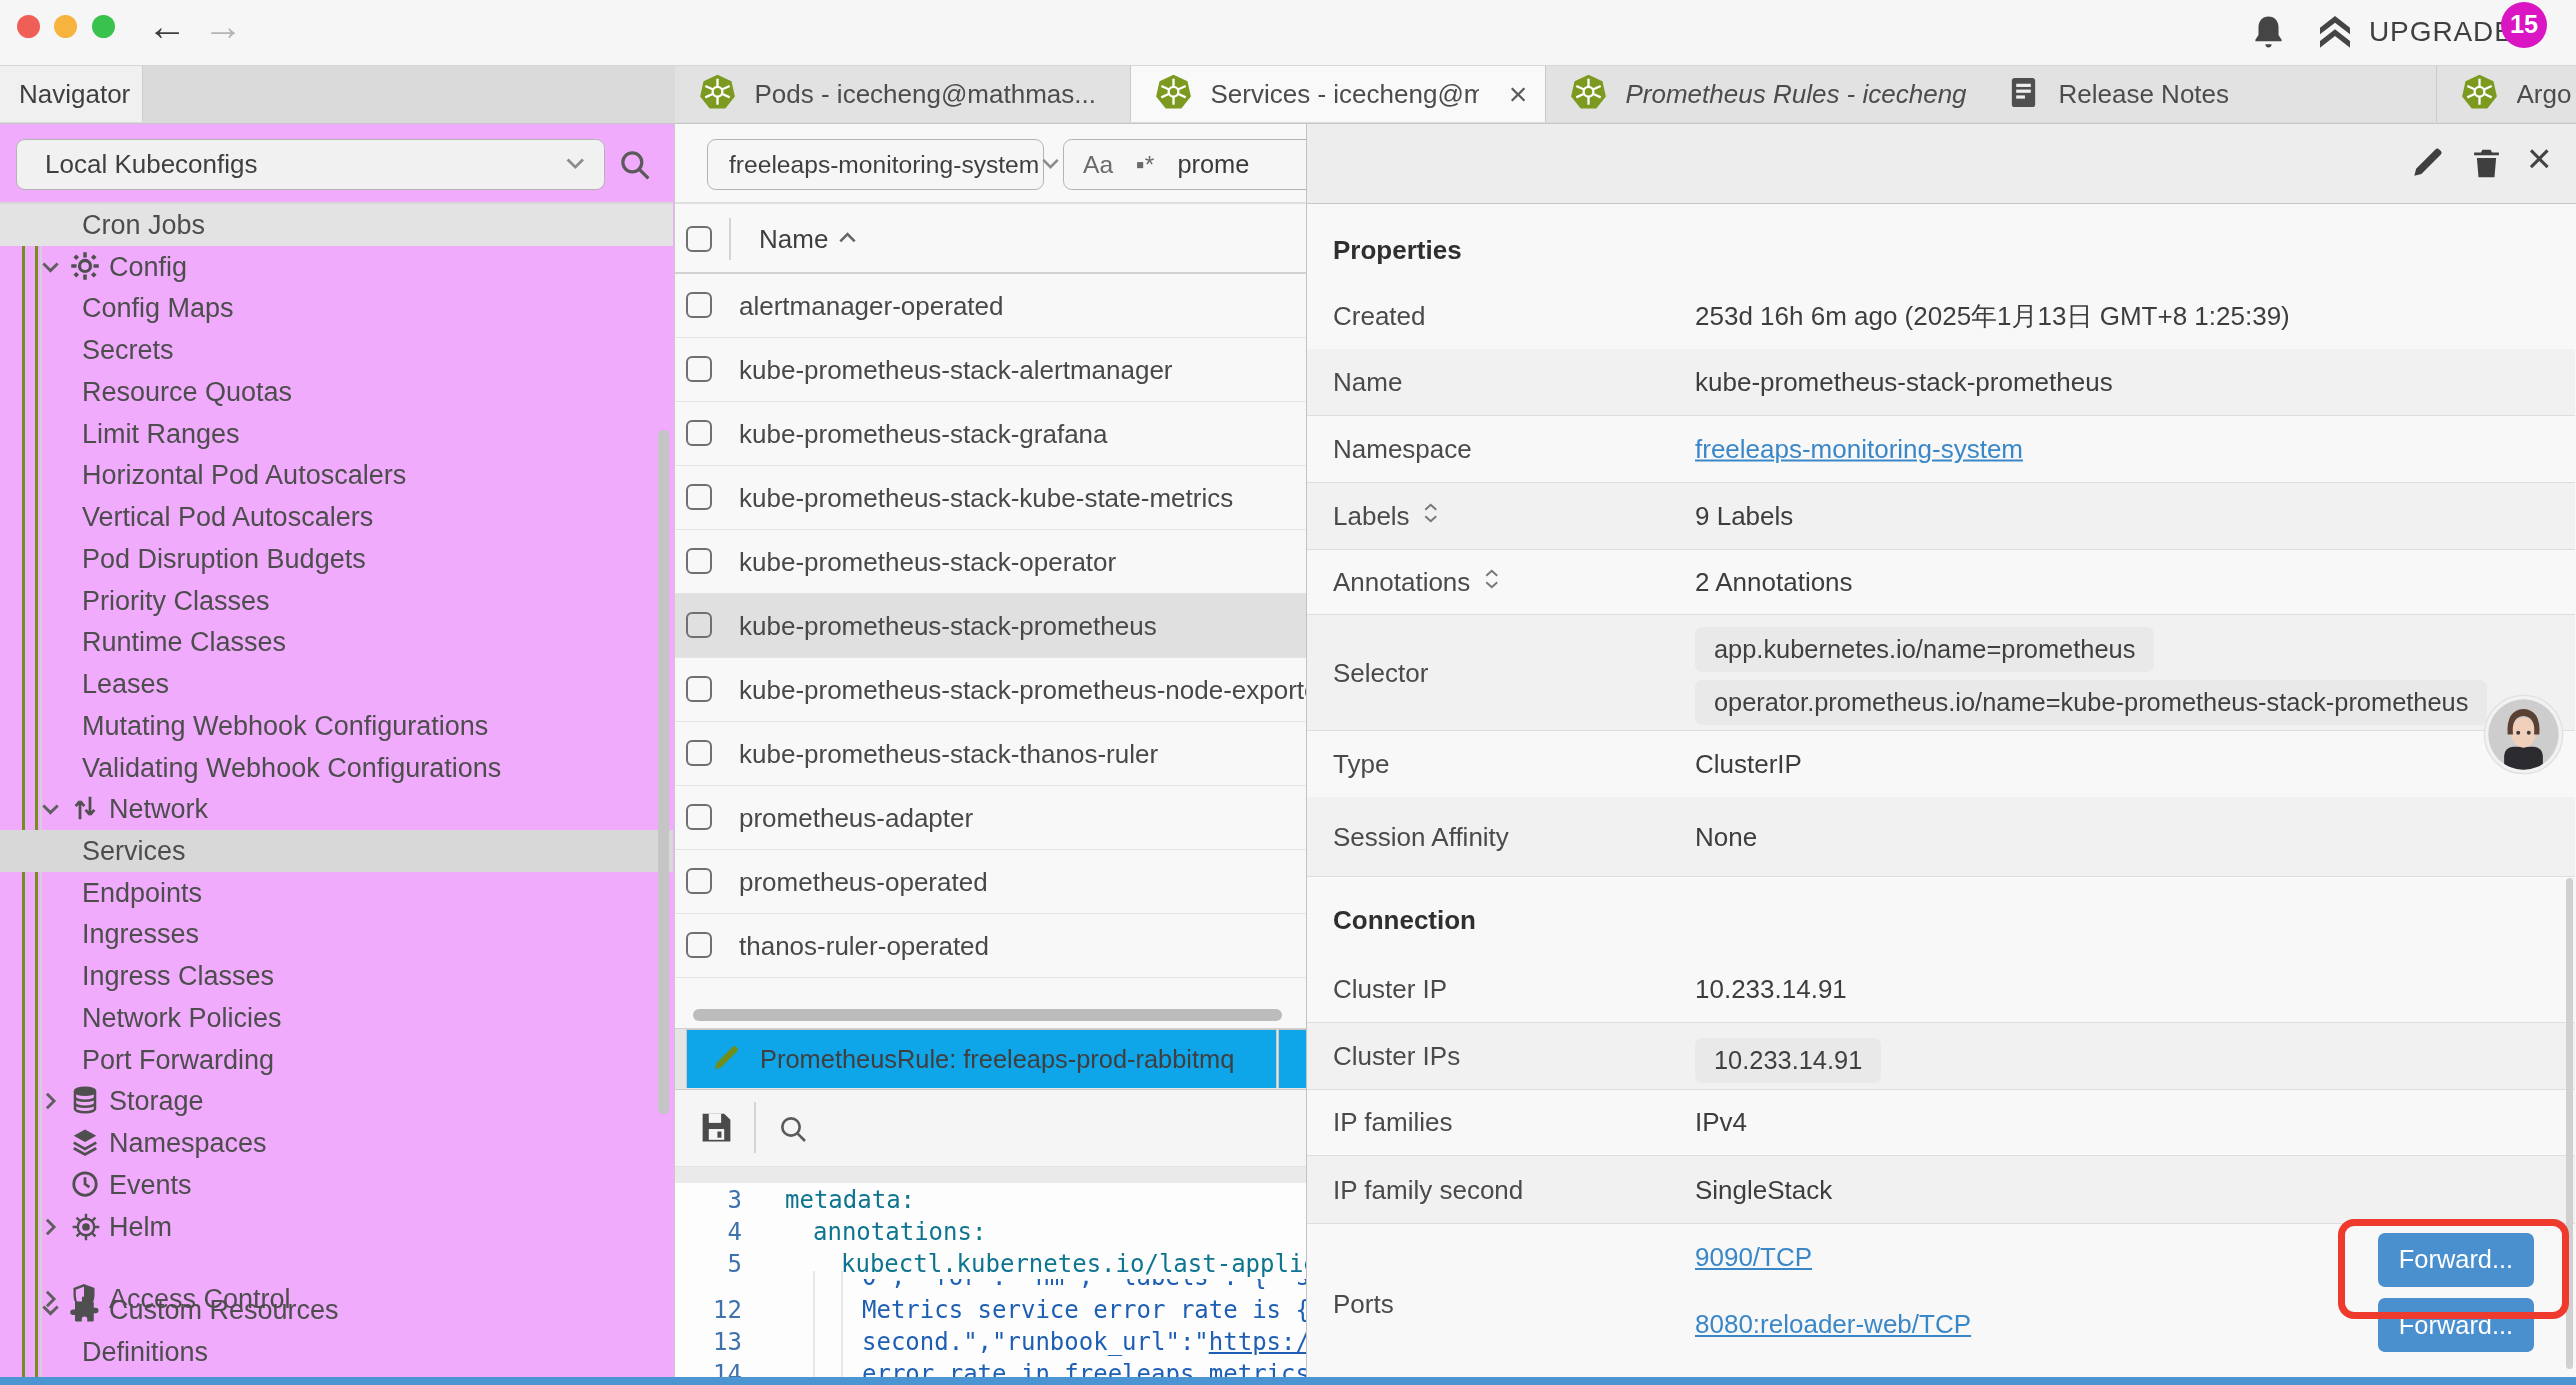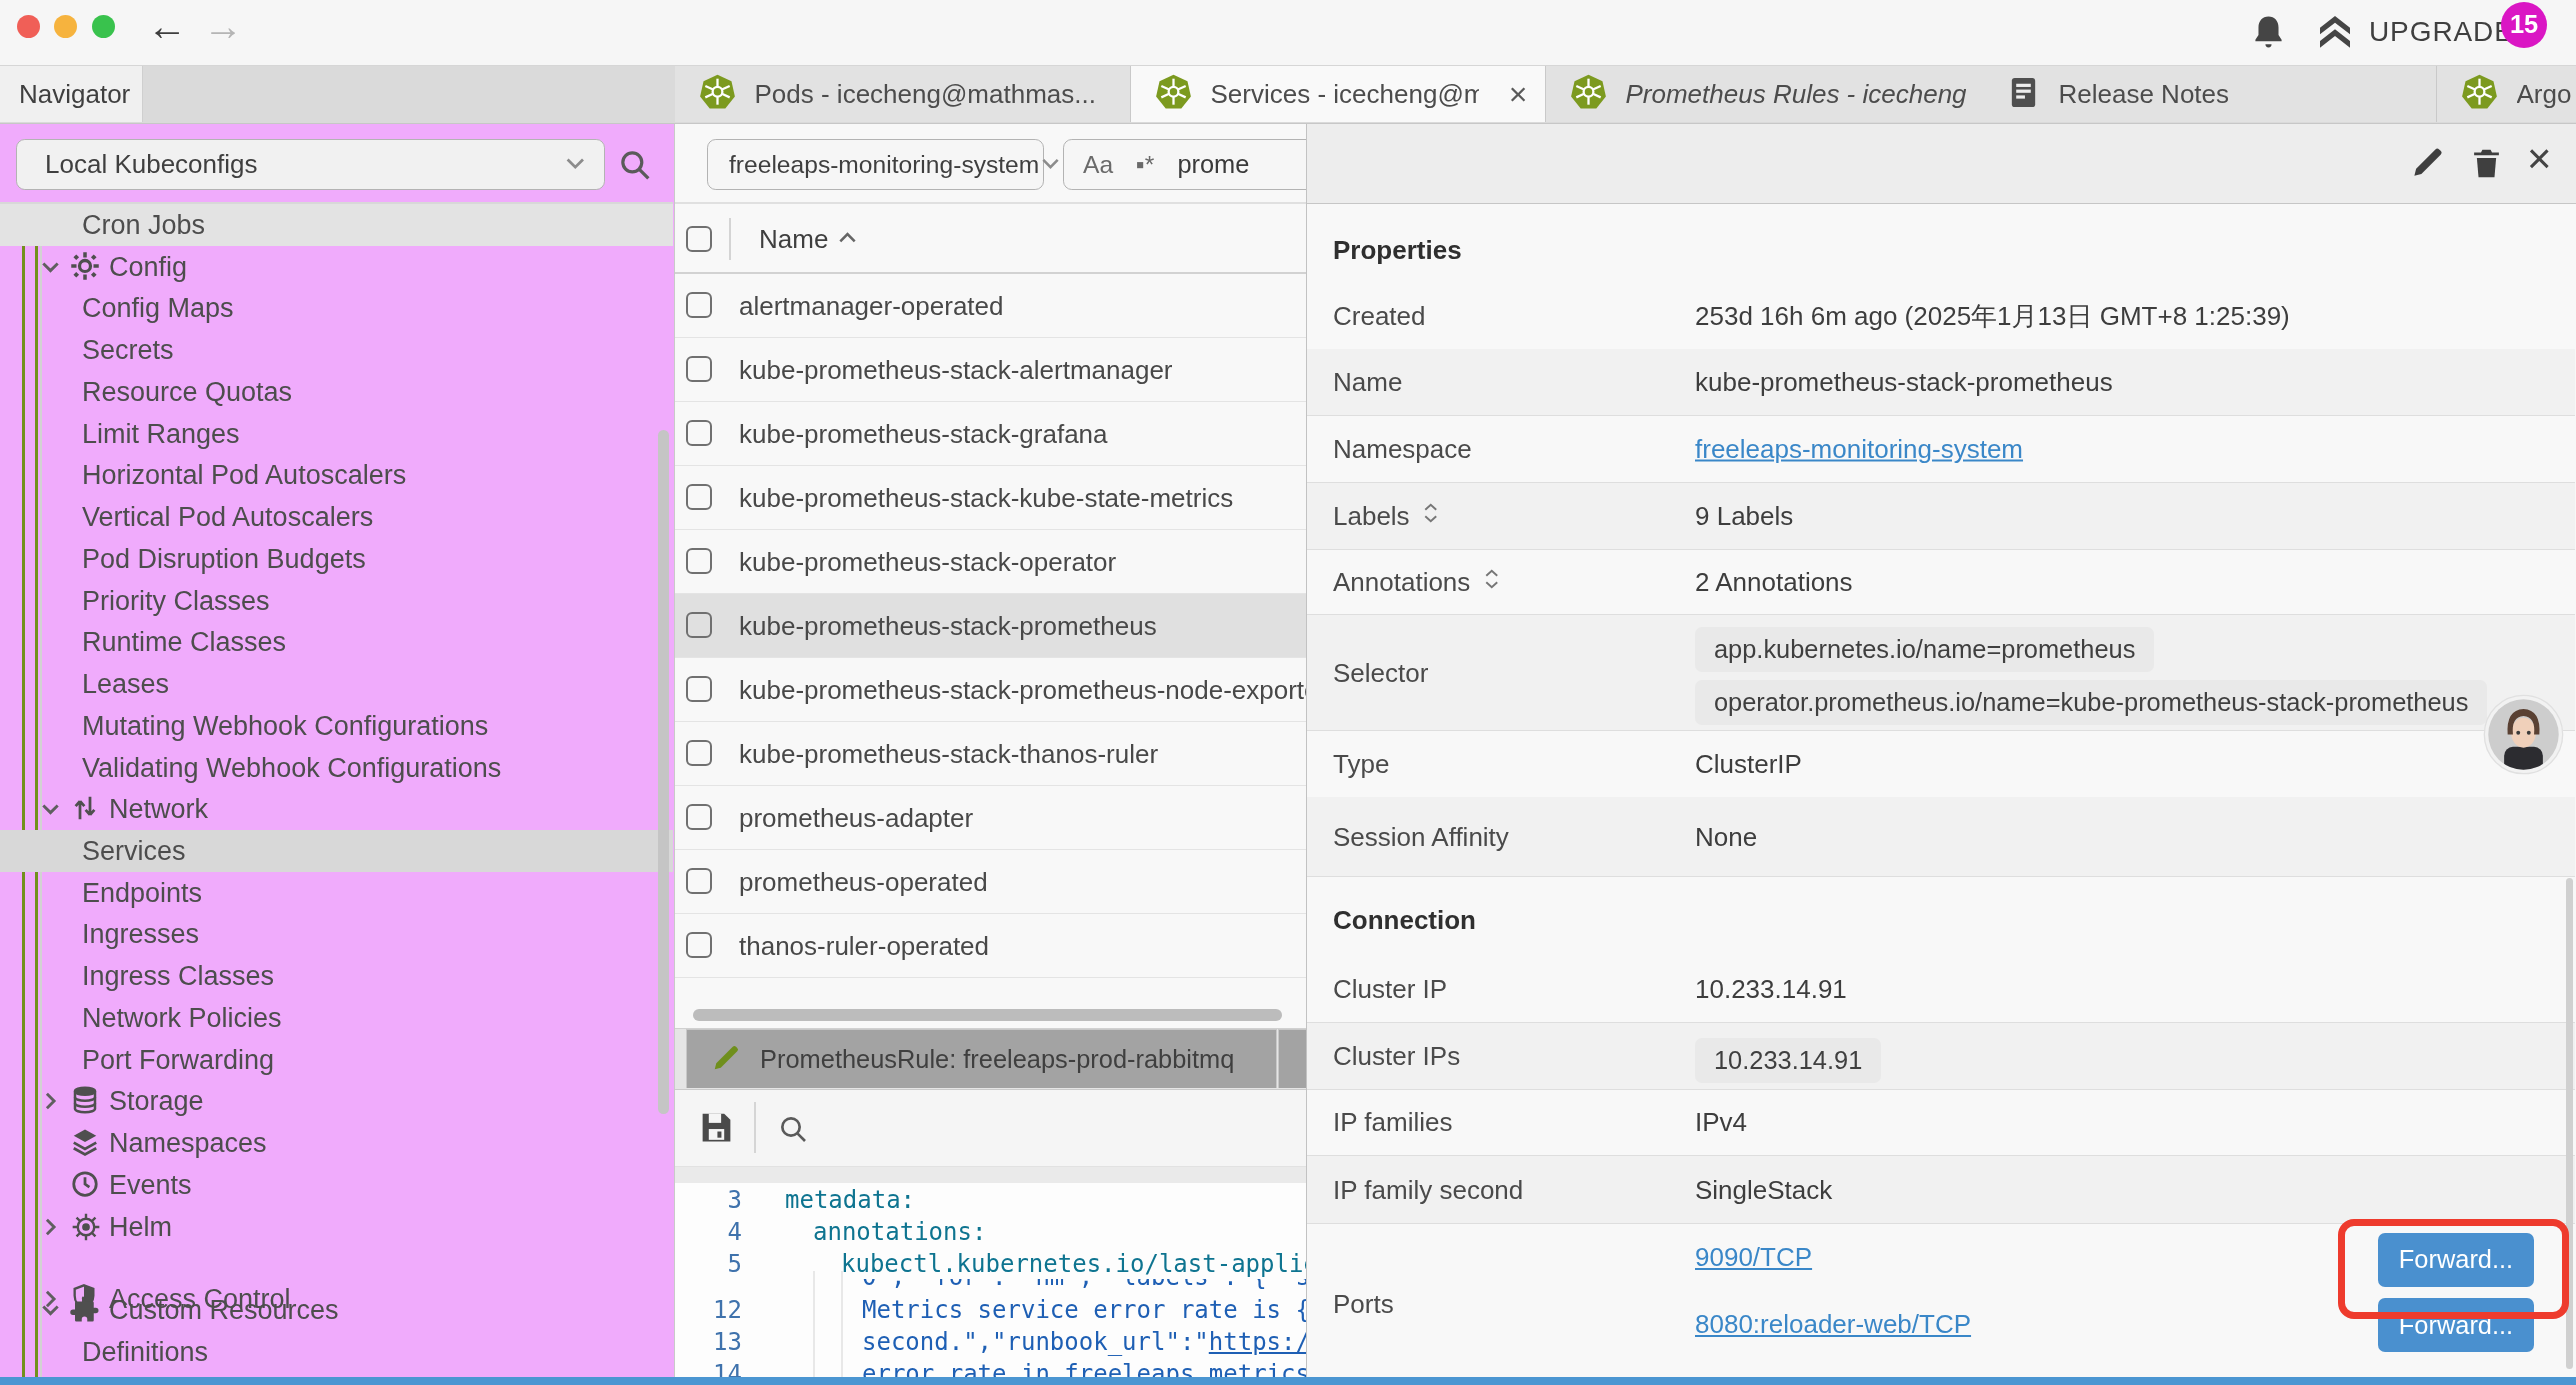--- a/index.html
+++ b/index.html
@@ -60,21 +60,21 @@
   #tbl-header .colsep{position:absolute;left:54px;top:14px;width:1.8px;height:42px;background:#d4d4d4;}
   #tbl-header .sort{position:absolute;left:161px;top:23px;}
   #tbl-header .hborder{position:absolute;left:0;bottom:0;width:631px;height:1.8px;background:#d2d2d2;}
   #tbl-rows{position:absolute;left:0;top:150px;width:631px;height:735px;overflow:hidden;}
   .srow{position:absolute;left:0;width:631px;height:64px;border-bottom:1.8px solid #e4e4e4;box-sizing:border-box;}
   .srow.sel{background:#e0e0e0;}
   .srow .nm{position:absolute;left:64px;top:50%;transform:translateY(-50%);font-size:26px;color:#484848;white-space:nowrap;}
   #hscroll{position:absolute;left:17.5px;top:885px;width:589px;height:12.3px;background:#bcbcbc;border-radius:6.1px;}
   #ed-tabstrip{position:absolute;left:0;top:904px;width:631px;height:62px;background:#e5e5e5;
        border-top:1.8px solid #d0d0d0;border-bottom:1.8px solid #cbcbcb;box-sizing:border-box;}
-  .edtab{position:absolute;top:0;height:59px;background:#a3a3a3;border:1.8px solid #c8c8c8;border-bottom:none;box-sizing:border-box;
+  .edtab{position:absolute;top:0;height:59px;background:#0ea5e9;border:1.8px solid #c8c8c8;border-bottom:none;box-sizing:border-box;
        display:flex;align-items:center;gap:19px;padding-left:24.6px;overflow:hidden;}
   .edtab .lbl{font-size:25.4px;color:#3f3f3f;white-space:nowrap;}
   #ed-toolbar{position:absolute;left:0;top:966px;width:631px;height:77px;background:#f5f5f5;border-bottom:1.8px solid #e2e2e2;box-sizing:border-box;}
   #ed-toolbar .vsep{position:absolute;left:79px;top:12.3px;width:1.8px;height:51px;background:#d5d5d5;}
   #ed-band{position:absolute;left:0;top:1043px;width:631px;height:16px;background:#eaeaea;}
   #editor{position:absolute;left:0;top:1059px;width:631px;height:203px;background:#fdfdfd;overflow:hidden;}
   .eline{position:absolute;white-space:nowrap;font-family:"DejaVu Sans Mono",monospace;font-size:24px;}
   .lnum{position:absolute;width:67px;text-align:right;font-family:"DejaVu Sans Mono",monospace;font-size:24px;color:#3f72ac;}
   .key{color:#0e7490;} .str{color:#1e5fb4;}
   .elink{color:#1e5fb4;text-decoration:underline;}

